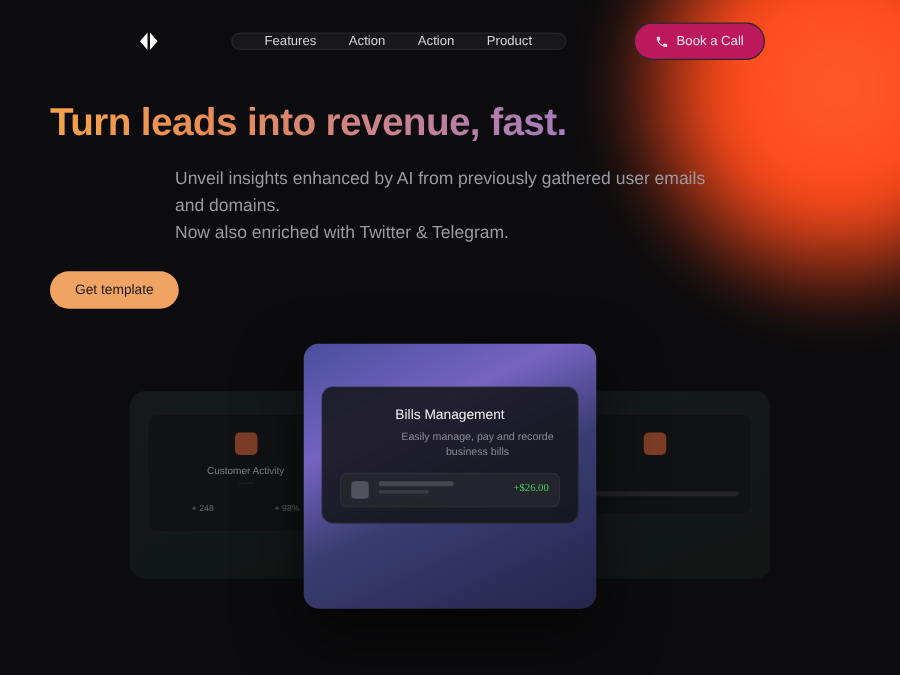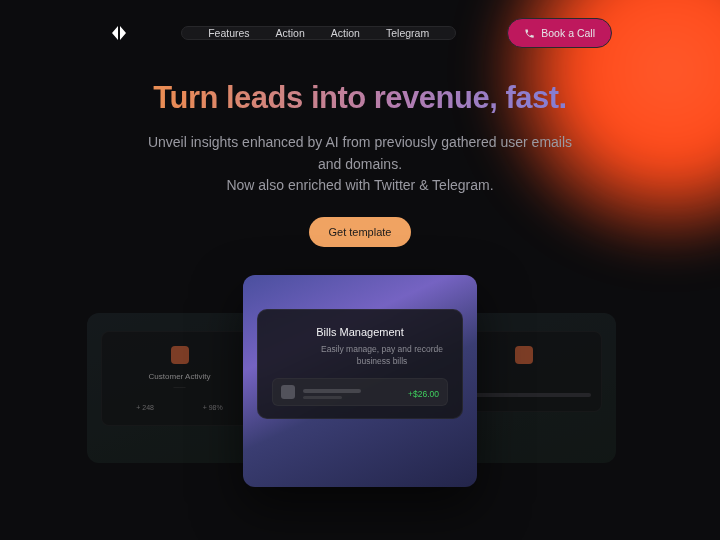--- a/index.html
+++ b/index.html
@@ -40,21 +40,21 @@
 .cta-call {
   display: flex; align-items: center; gap: 6px;
   background: #be185d;
   border: 1px solid #2a2a2e;
   border-radius: 20px;
   padding: 8px 16px;
   color: #e4e4e7; font-size: 10.5px; cursor: pointer;
 }
 .hero {
   position: relative;
-  text-align: center;
+  text-align: left;
   padding: 32px 40px 0;
   z-index: 5;
 }
 .hero h1 {
   font-size: 31px; font-weight: 700; letter-spacing: -0.5px;
   background: linear-gradient(90deg, #f4a24a 0%, #e88a58 22%, #b57dae 55%, #8a7dd1 78%, #6f7fd6 100%);
   -webkit-background-clip: text; background-clip: text; color: transparent;
 }
 .hero p {
   margin-top: 16px;
@@ -75,21 +75,21 @@
 .card {
   position: absolute;
   border-radius: 12px;
   overflow: hidden;
 }
 .card-side {
   width: 185px; height: 150px; top: 38px;
   background: linear-gradient(160deg, #1d2529 0%, #16201c 100%);
   opacity: 0.55; filter: blur(0.5px);
 }
-.card-left { left: 87px; }
+.card-left { left: 104px; }
 .card-right { right: 104px; }
 .side-inner {
   margin: 18px 14px; padding: 14px 10px;
   background: rgba(20,20,22,0.75);
   border: 1px solid rgba(255,255,255,0.05);
   border-radius: 8px;
 }
 .side-icon {
   width: 18px; height: 18px; border-radius: 4px;
   background: #d8663a; margin: 0 auto 8px;
@@ -109,25 +109,25 @@
   margin: 34px 14px 14px;
   background: rgba(20,20,24,0.85);
   border: 1px solid rgba(255,255,255,0.06);
   border-radius: 10px;
   padding: 16px 14px 12px;
   backdrop-filter: blur(4px);
 }
 .panel-title { color: #f1f1f3; font-size: 11px; font-weight: 500; text-align: center; }
 .panel-sub { color: #8b8b93; font-size: 8.5px; text-align: center; margin-top: 6px; line-height: 1.4; margin-left: 44px; }
 .bill-row {
-  display: flex; align-items: flex-end; gap: 8px;
+  display: flex; align-items: flex-start; gap: 8px;
   background: rgba(40,40,46,0.8);
   border: 1px solid rgba(255,255,255,0.04);
   border-radius: 6px;
-  padding: 6px 8px; margin-top: 10px;
+  padding: 6px 8px; margin-top: 10px; font-family: Liberation Serif, serif;
 }
 .bill-avatar { width: 14px; height: 14px; border-radius: 3px; background: #52525b; flex-shrink: 0; }
 .bill-lines { flex: 1; }
 .bill-line1 { height: 4px; width: 60%; background: #46464d; border-radius: 2px; }
 .bill-line2 { height: 3px; width: 40%; background: #3a3a40; border-radius: 2px; margin-top: 3px; }
 .bill-amount { color: #3fcf5e; font-size: 8.5px; font-weight: 500; }
 .side-bar { height: 4px; background: #3a3a40; border-radius: 2px; margin-top: 12px; }
 </style>
 </head>
 <body>
@@ -137,21 +137,21 @@
 <nav class="nav">
   <div class="logo">
     <svg width="20" height="20" viewBox="0 0 20 20">
         <path d="M9 3 L3 10 L9 17 Z M11 3 L17 10 L11 17 Z" fill="#fff"></path>
       </svg>
   </div>
   <div class="nav-center">
     <div class="nav-item">Features</div>
     <div class="nav-item">Action</div>
     <div class="nav-item">Action</div>
-    <div class="nav-item">Telegram</div>
+    <div class="nav-item">Product</div>
   </div>
   <div class="cta-call">
     <svg width="11" height="11" viewBox="0 0 24 24">
         <path d="M6.6 10.8c1.4 2.8 3.8 5.2 6.6 6.6l2.2-2.2c.3-.3.7-.4 1-.2 1.2.4 2.5.6 3.8.6.6 0 1 .4 1 1v3.4c0 .6-.4 1-1 1C10.6 21 3 13.4 3 4c0-.6.4-1 1-1h3.4c.6 0 1 .4 1 1 0 1.3.2 2.6.6 3.8.1.3 0 .7-.2 1l-2.2 2z" fill="#ddd"></path>
       </svg>
     <span>Book a Call</span>
   </div>
 </nav>
 
 <div class="hero">

